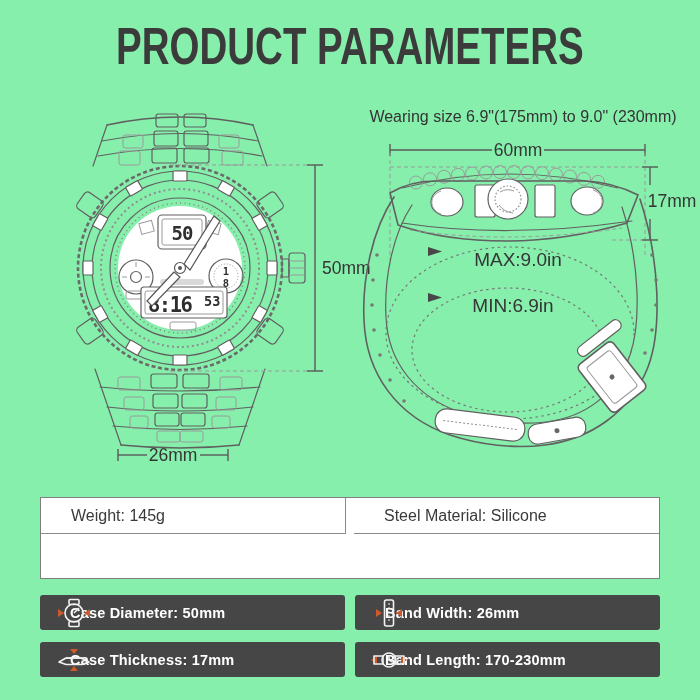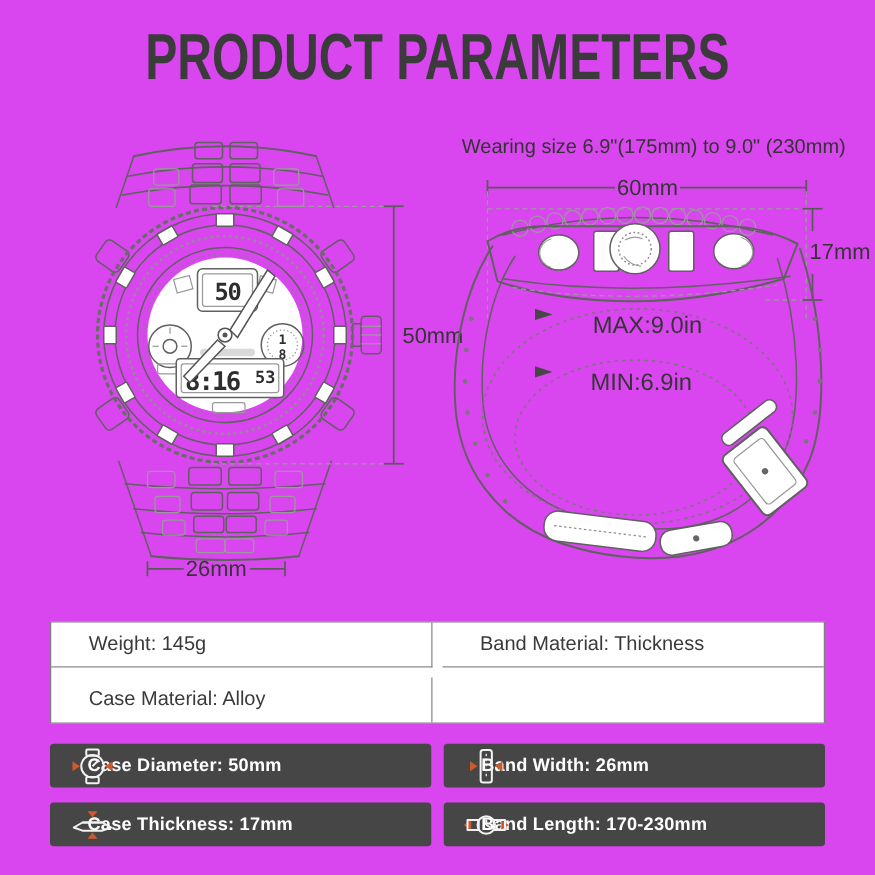--- a/index.html
+++ b/index.html
@@ -1,16 +1,16 @@
 <!DOCTYPE html>
 <html><head>
 <meta charset="utf-8">
 <style>
   html,body{margin:0;padding:0;background:#fff;}
-  .stage{position:relative;width:700px;height:700px;background:#d946ef;overflow:hidden;
+  .stage{position:relative;width:700px;height:700px;background:#86efac;overflow:hidden;
          font-family:"Liberation Sans", sans-serif;color:#3c3c3c;}
   
   .title-wrap{position:absolute;left:0;top:16px;width:700px;display:flex;justify-content:center;}
   .title{font-size:52px;font-weight:bold;color:#3b3b3b;white-space:nowrap;
          transform:scaleX(0.74);transform-origin:50% 50%;letter-spacing:0px;}
   
   svg{position:absolute;overflow:visible;}
   .ln{stroke:#606060;fill:none;stroke-width:1.2;stroke-linecap:round;}
   .ln2{stroke:#606060;fill:none;stroke-width:1.6;stroke-linecap:round;}
   .lnl{stroke:#9a9a9a;fill:none;stroke-width:1;}
@@ -301,22 +301,21 @@
       </g>
       <g transform="rotate(-10 205 336)">
         <rect class="ln wfill" x="178" y="326" width="58" height="20" rx="9"></rect>
         <circle cx="207" cy="336" r="2.5" fill="#666"></circle>
       </g>
     </g>
   </svg>
 
   <div class="spec-table">
     <div class="spec-cell">Weight: 145g</div>
-    <div class="spec-cell last-col">Band Material: Thickness</div>
-    <div class="spec-cell last-row">Case Material: Alloy</div>
+    <div class="spec-cell last-col">Steel Material: Silicone</div>
   </div>
 
   <div class="badges">
 
     <div class="badge">
       <svg class="bicon" viewBox="0 0 38 30">
         <polygon class="oarw" points="3,11 3,19 9,15"></polygon>
         <polygon class="oarw" points="35,11 35,19 29,15"></polygon>
         <rect class="bstroke" x="14" y="1.5" width="10" height="5" rx="1"></rect>
         <rect class="bstroke" x="14" y="23.5" width="10" height="5" rx="1"></rect>

